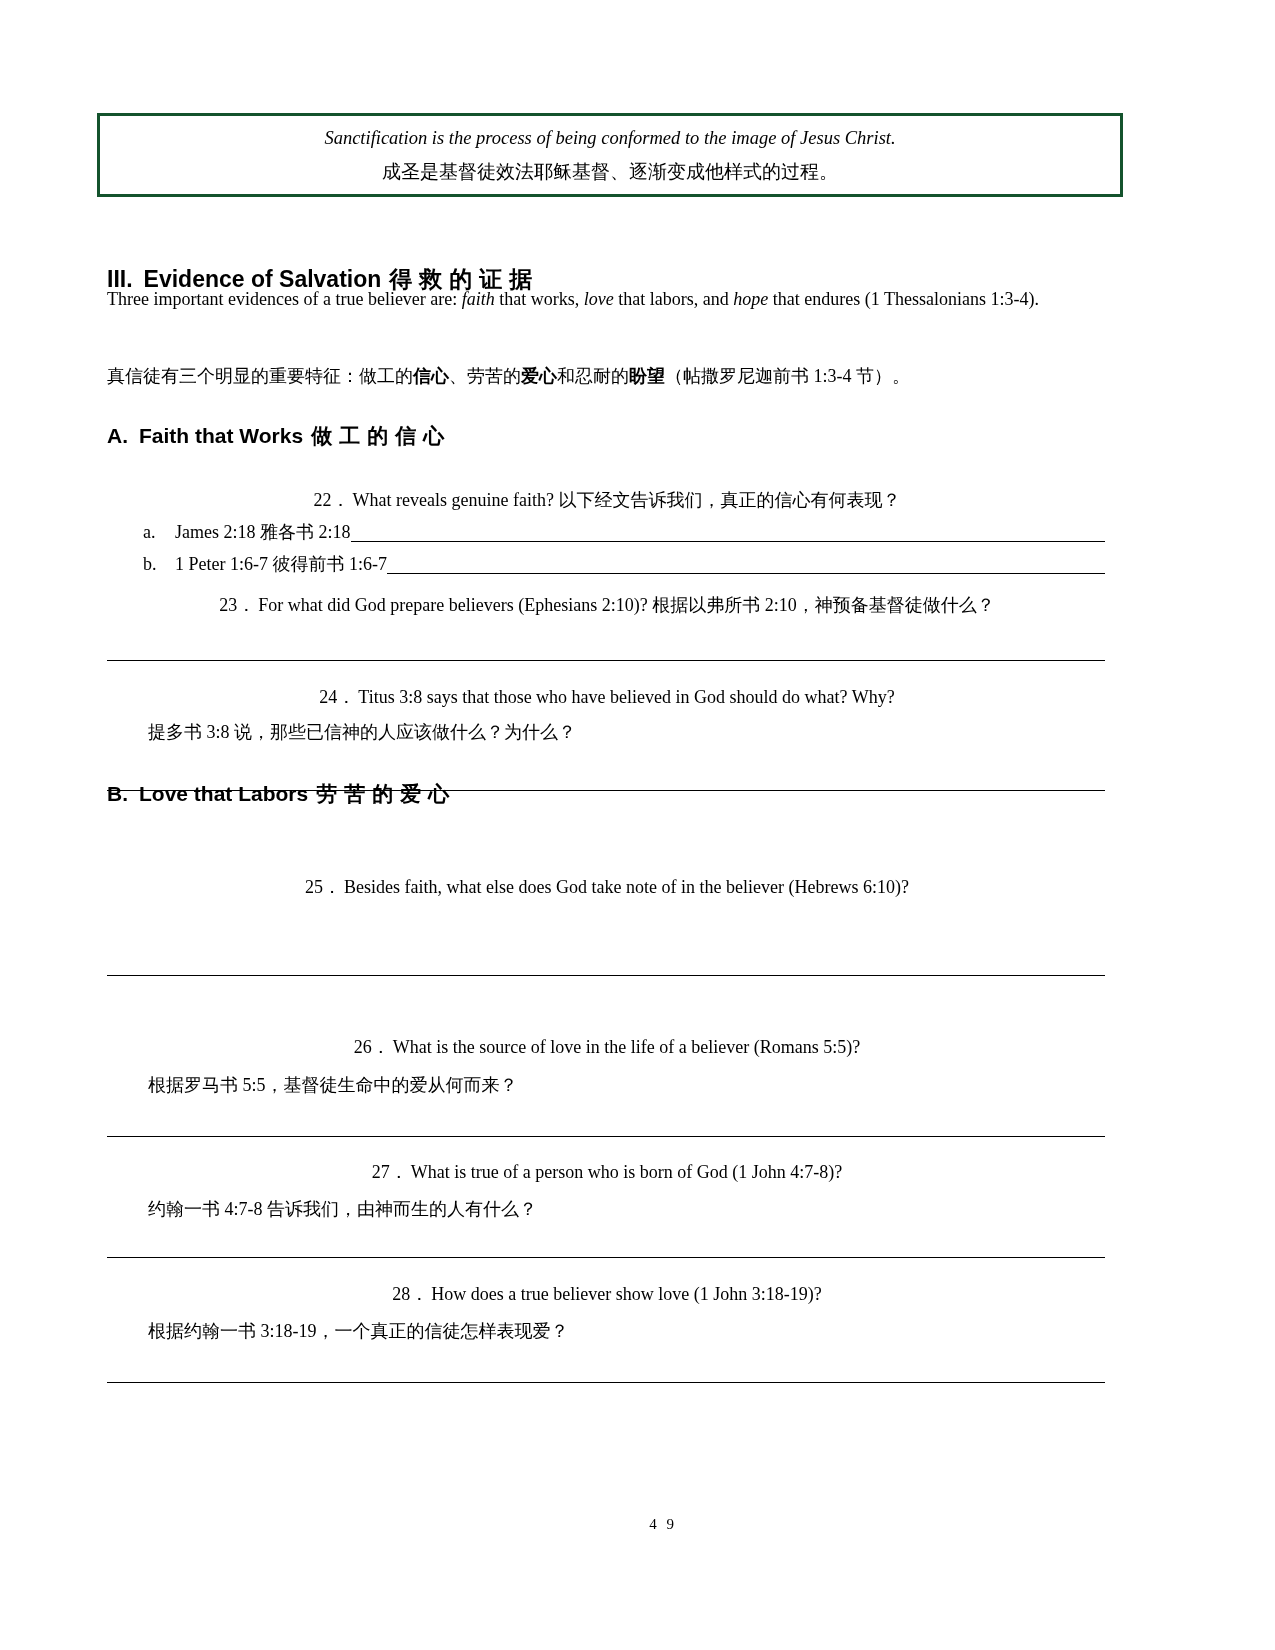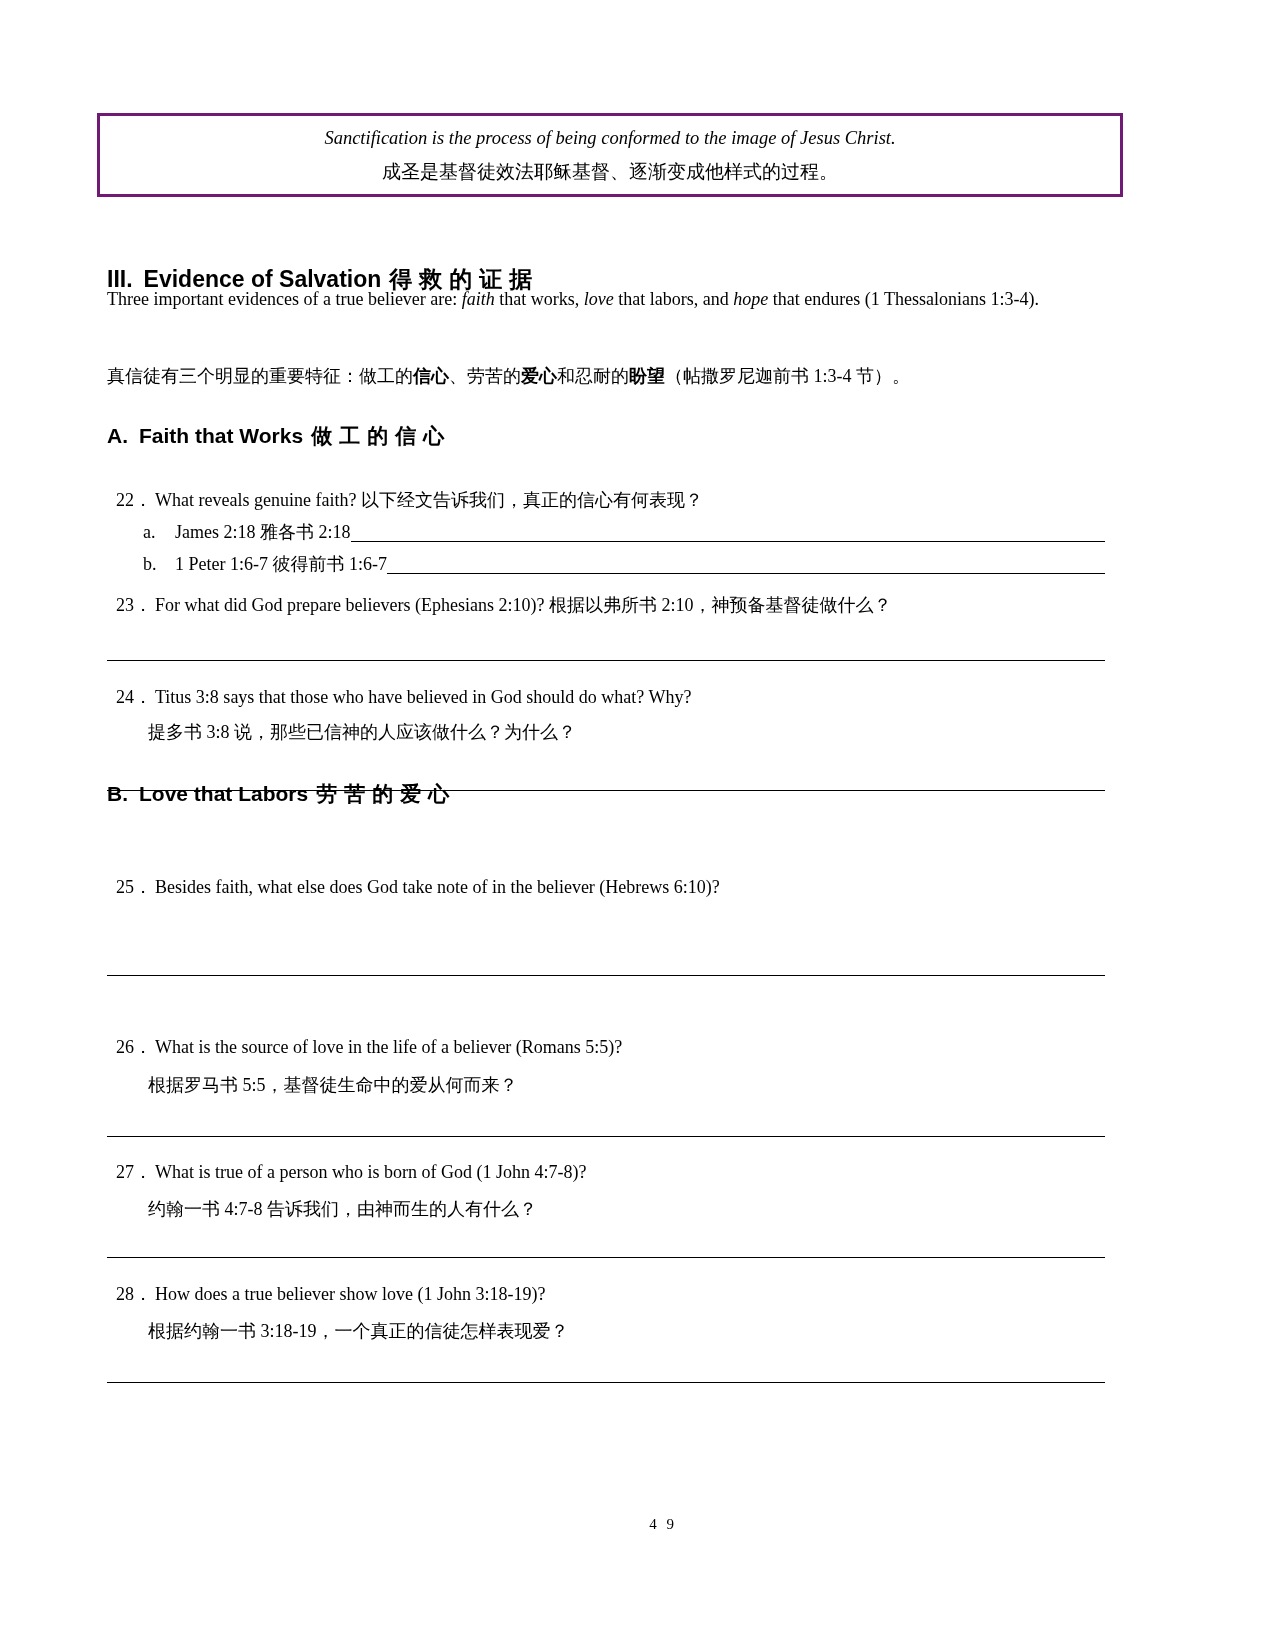--- a/index.html
+++ b/index.html
@@ -17,21 +17,21 @@
     overflow: hidden;
   }
 
   
   .quote-box {
     position: absolute;
     left: 97px;
     top: 113px;
     width: 1026px;
     box-sizing: border-box;
-    border: 3px solid #701a75;
+    border: 3px solid #14532d;
     text-align: center;
     padding: 9px 12px;
   }
   .quote-en {
     font-style: italic;
     font-size: 18.5px;
     line-height: 26px;
   }
   .quote-zh {
     font-size: 19px;
@@ -63,25 +63,26 @@
     width: 1005px;
     font-size: 18px;
     line-height: 27px;
     margin: 0;
   }
   .it { font-style: italic; }
   .bd { font-weight: bold; }
 
   .q {
     position: absolute;
-    left: 116px;
+    left: 107px;
     width: 1000px;
     font-size: 18px;
     line-height: 26px;
     white-space: nowrap;
+    text-align: center;
   }
   .q .q-num { margin-right: 3px; }
   .q-zh {
     position: absolute;
     left: 148px;
     font-size: 18px;
     line-height: 26px;
     white-space: nowrap;
   }
 

